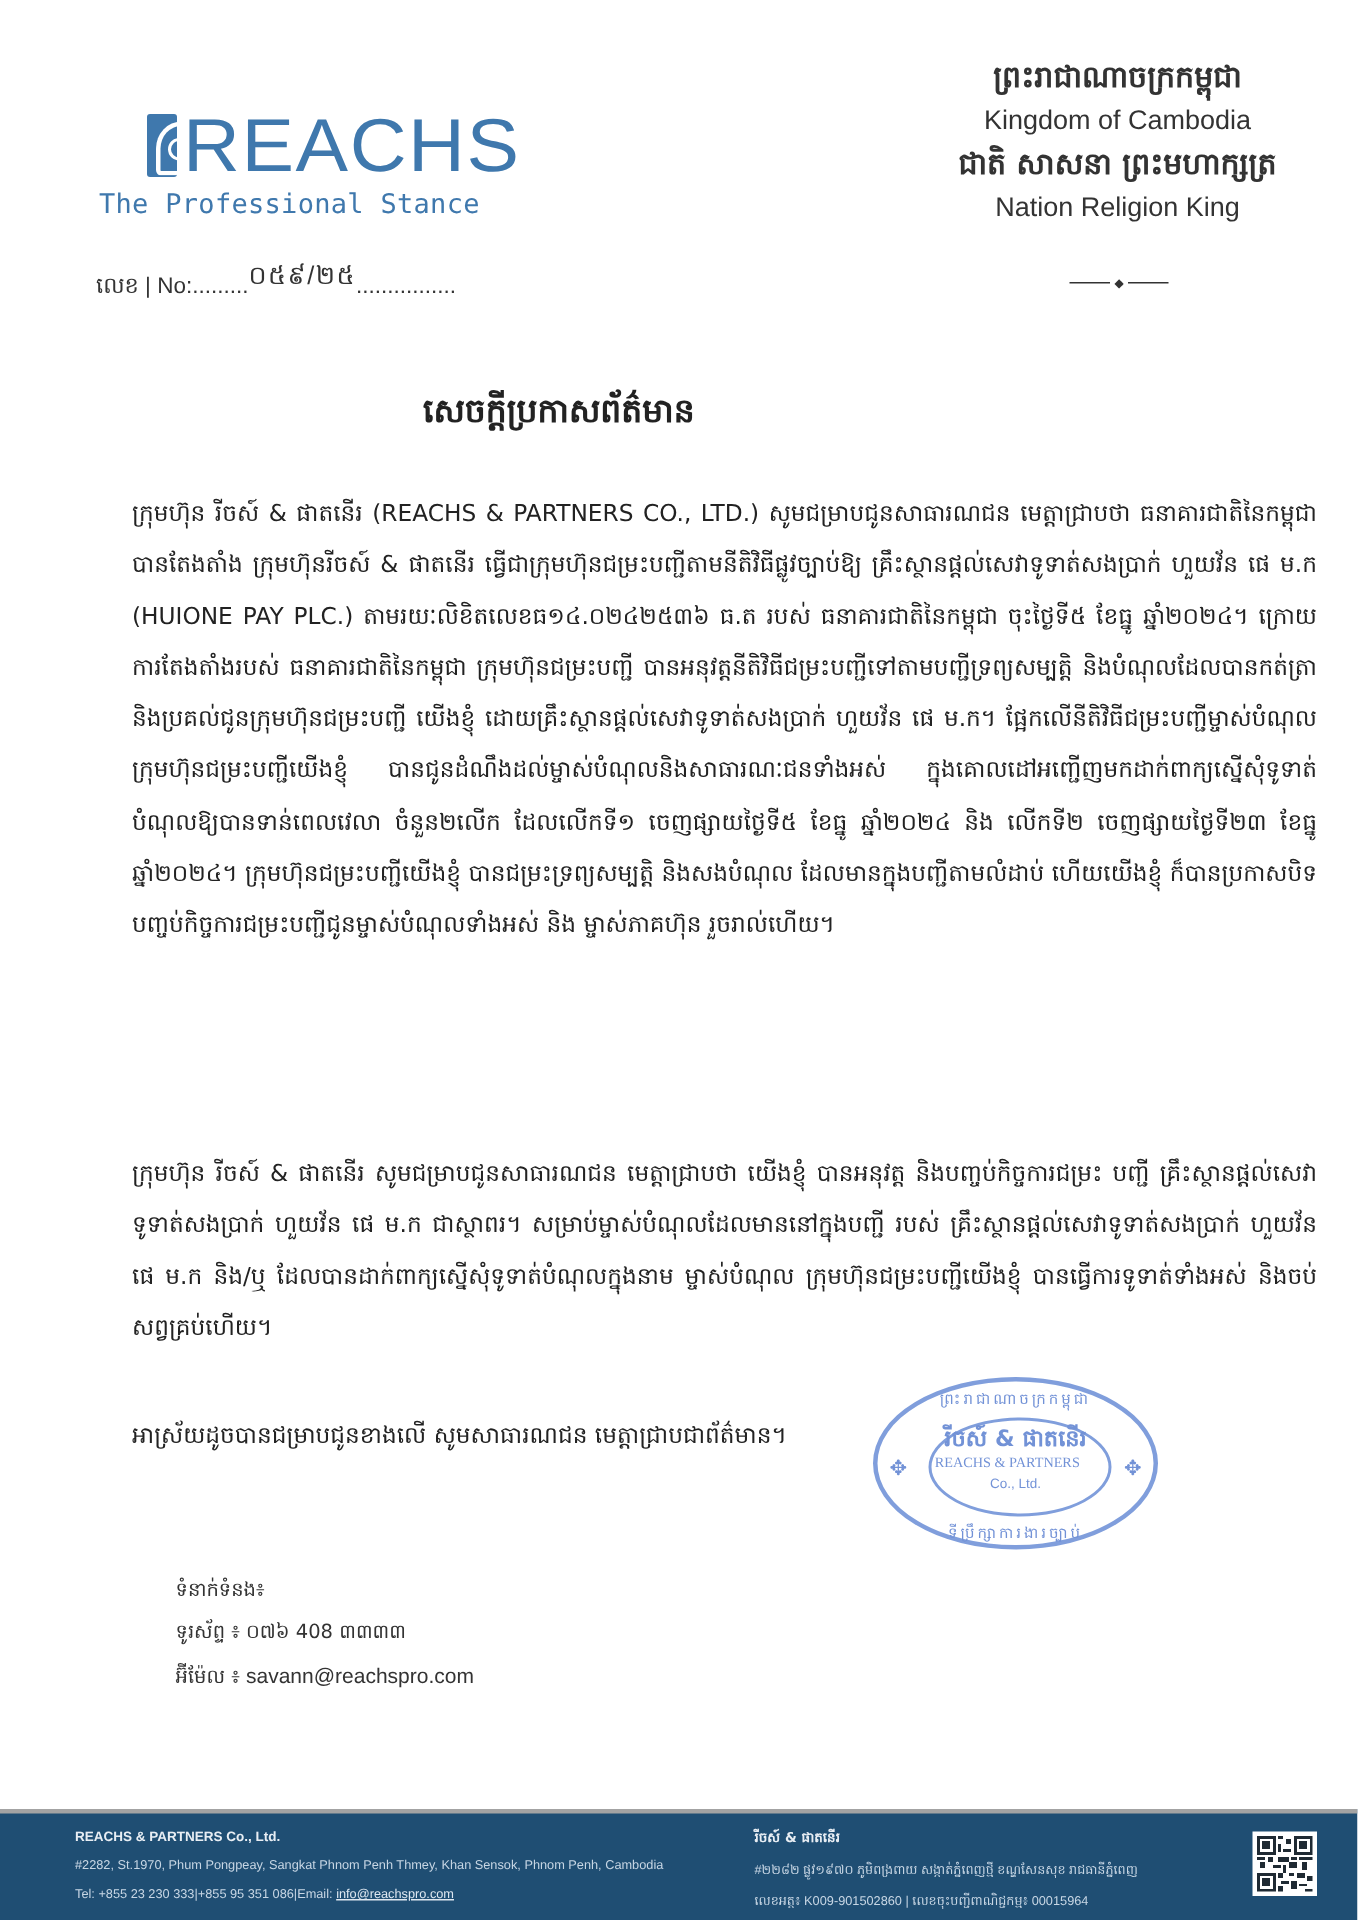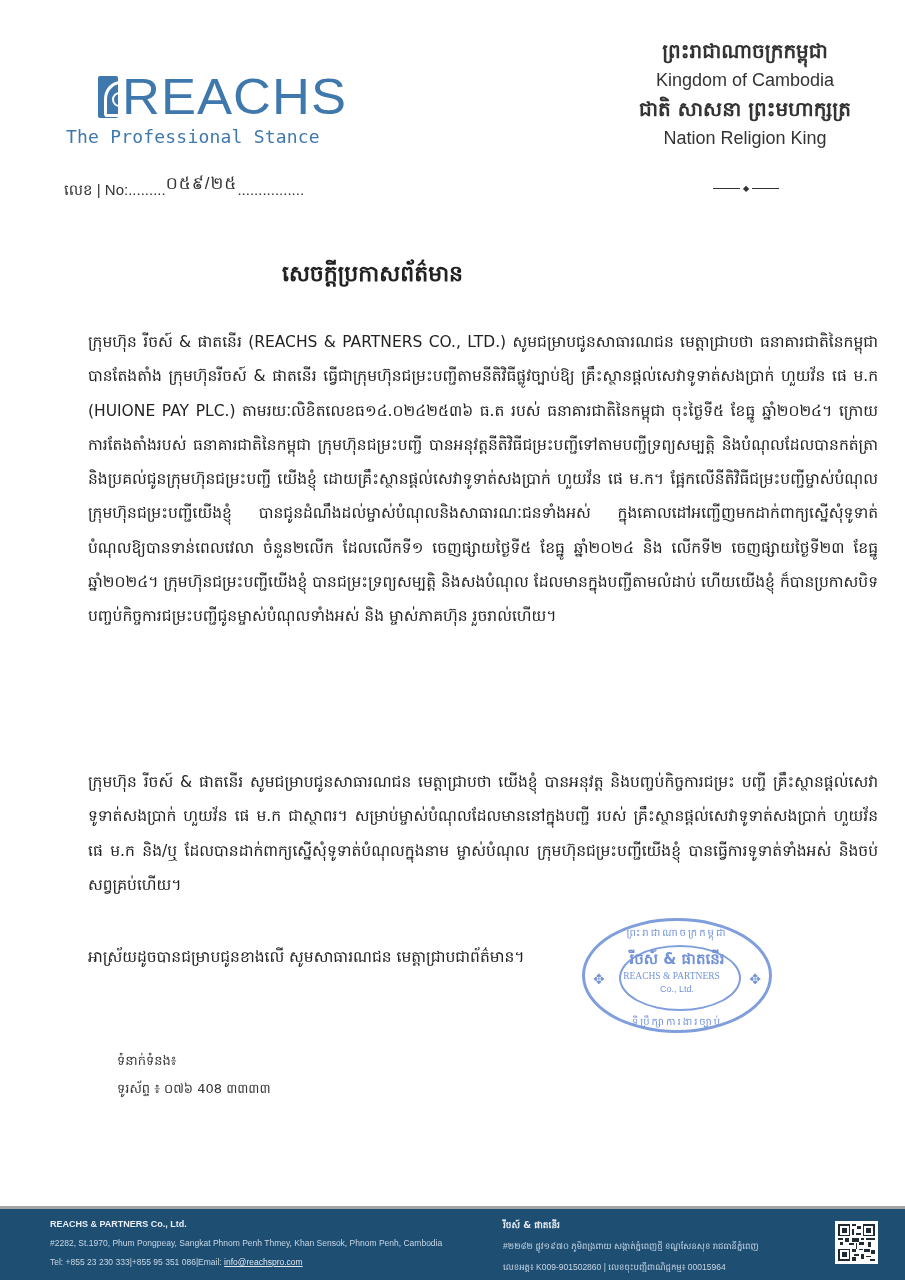--- a/index.html
+++ b/index.html
@@ -134,20 +134,24 @@
   <div class="s-en">REACHS &amp; PARTNERS</div>
   <div class="s-co">Co., Ltd.</div>
   <div class="s-bot">ទីប្រឹក្សាការងារច្បាប់</div>
 </div>
 
 <div class="contact">
   <div>ទំនាក់ទំនង៖</div>
   <div>
     <span>ទូរស័ព្ទ ៖</span>
     <span>០៧៦ 408 ៣៣៣៣</span>
+  </div>
+  <div>
+    <span>អ៊ីម៉ែល ៖</span>
+    <span class="email">savann@reachspro.com</span>
   </div>
 </div>
 
 <div class="footer">
   <div class="f-left">
     <div class="f-co">REACHS &amp; PARTNERS Co., Ltd.</div>
     <div class="f-line">#2282, St.1970, Phum Pongpeay, Sangkat Phnom Penh Thmey, Khan Sensok, Phnom Penh, Cambodia</div>
     <div class="f-line">
       <span>Tel: +855 23 230 333|+855 95 351 086|Email: </span><a>info@reachspro.com</a>
     </div>

